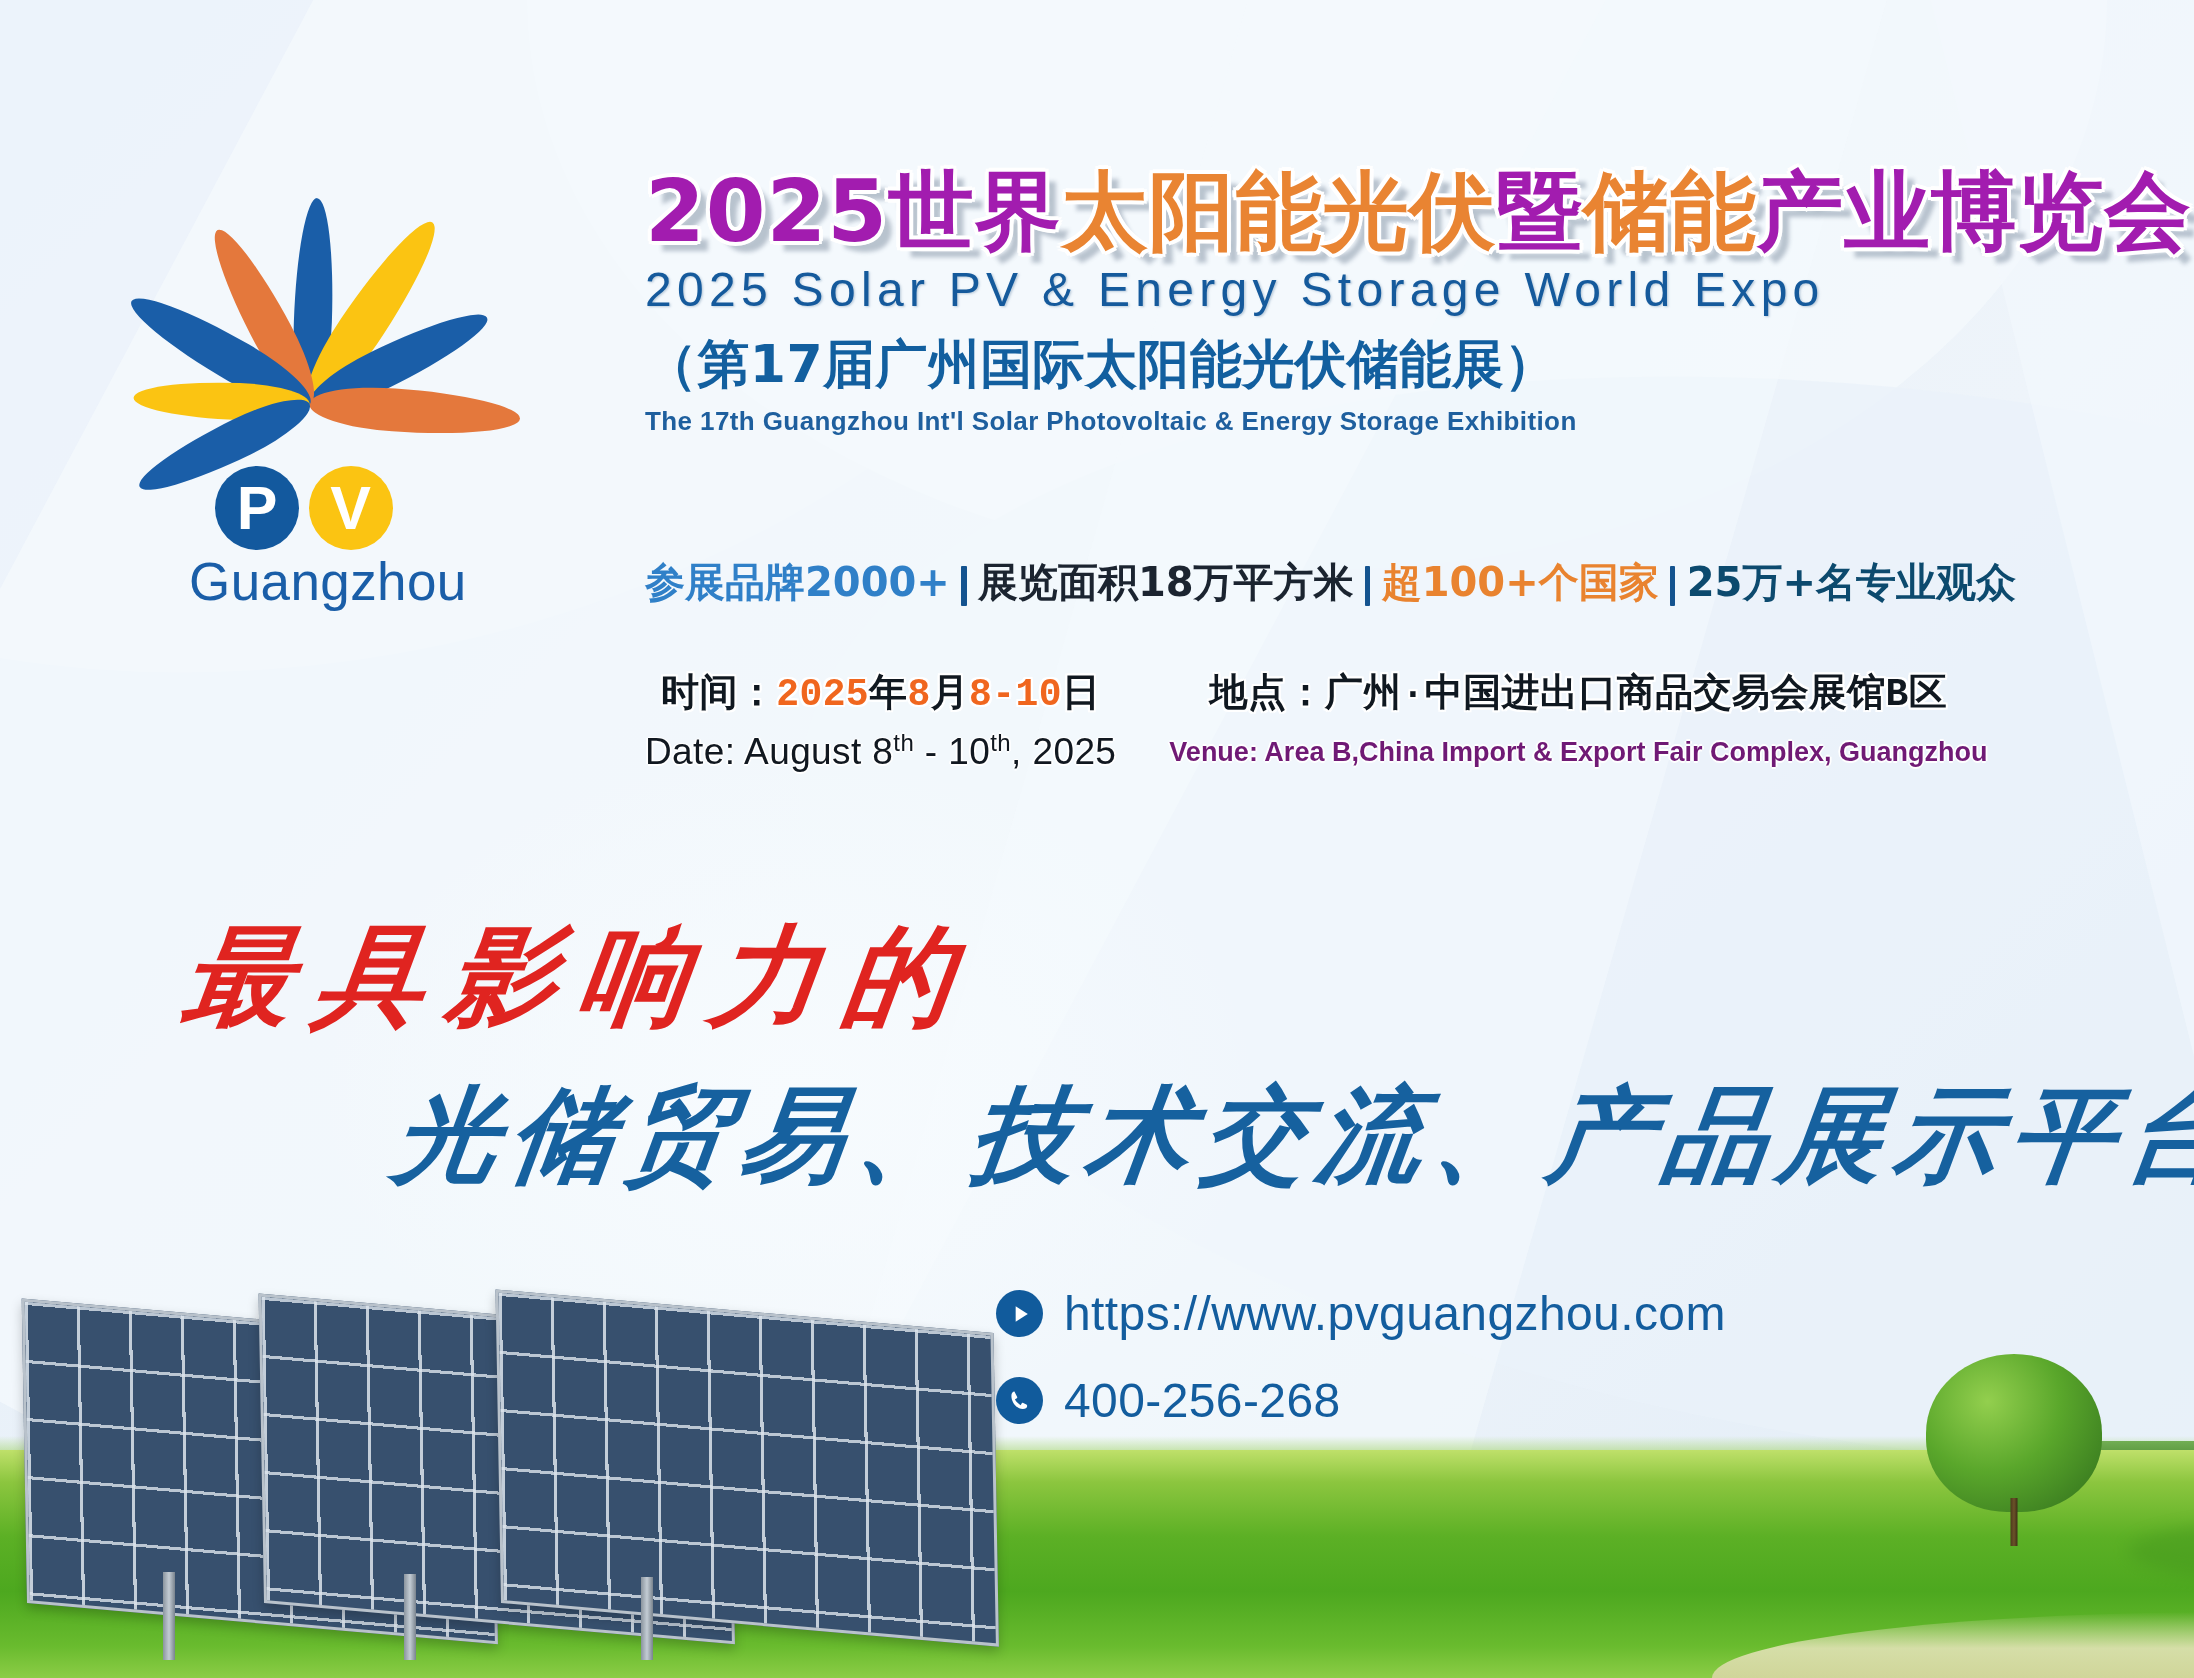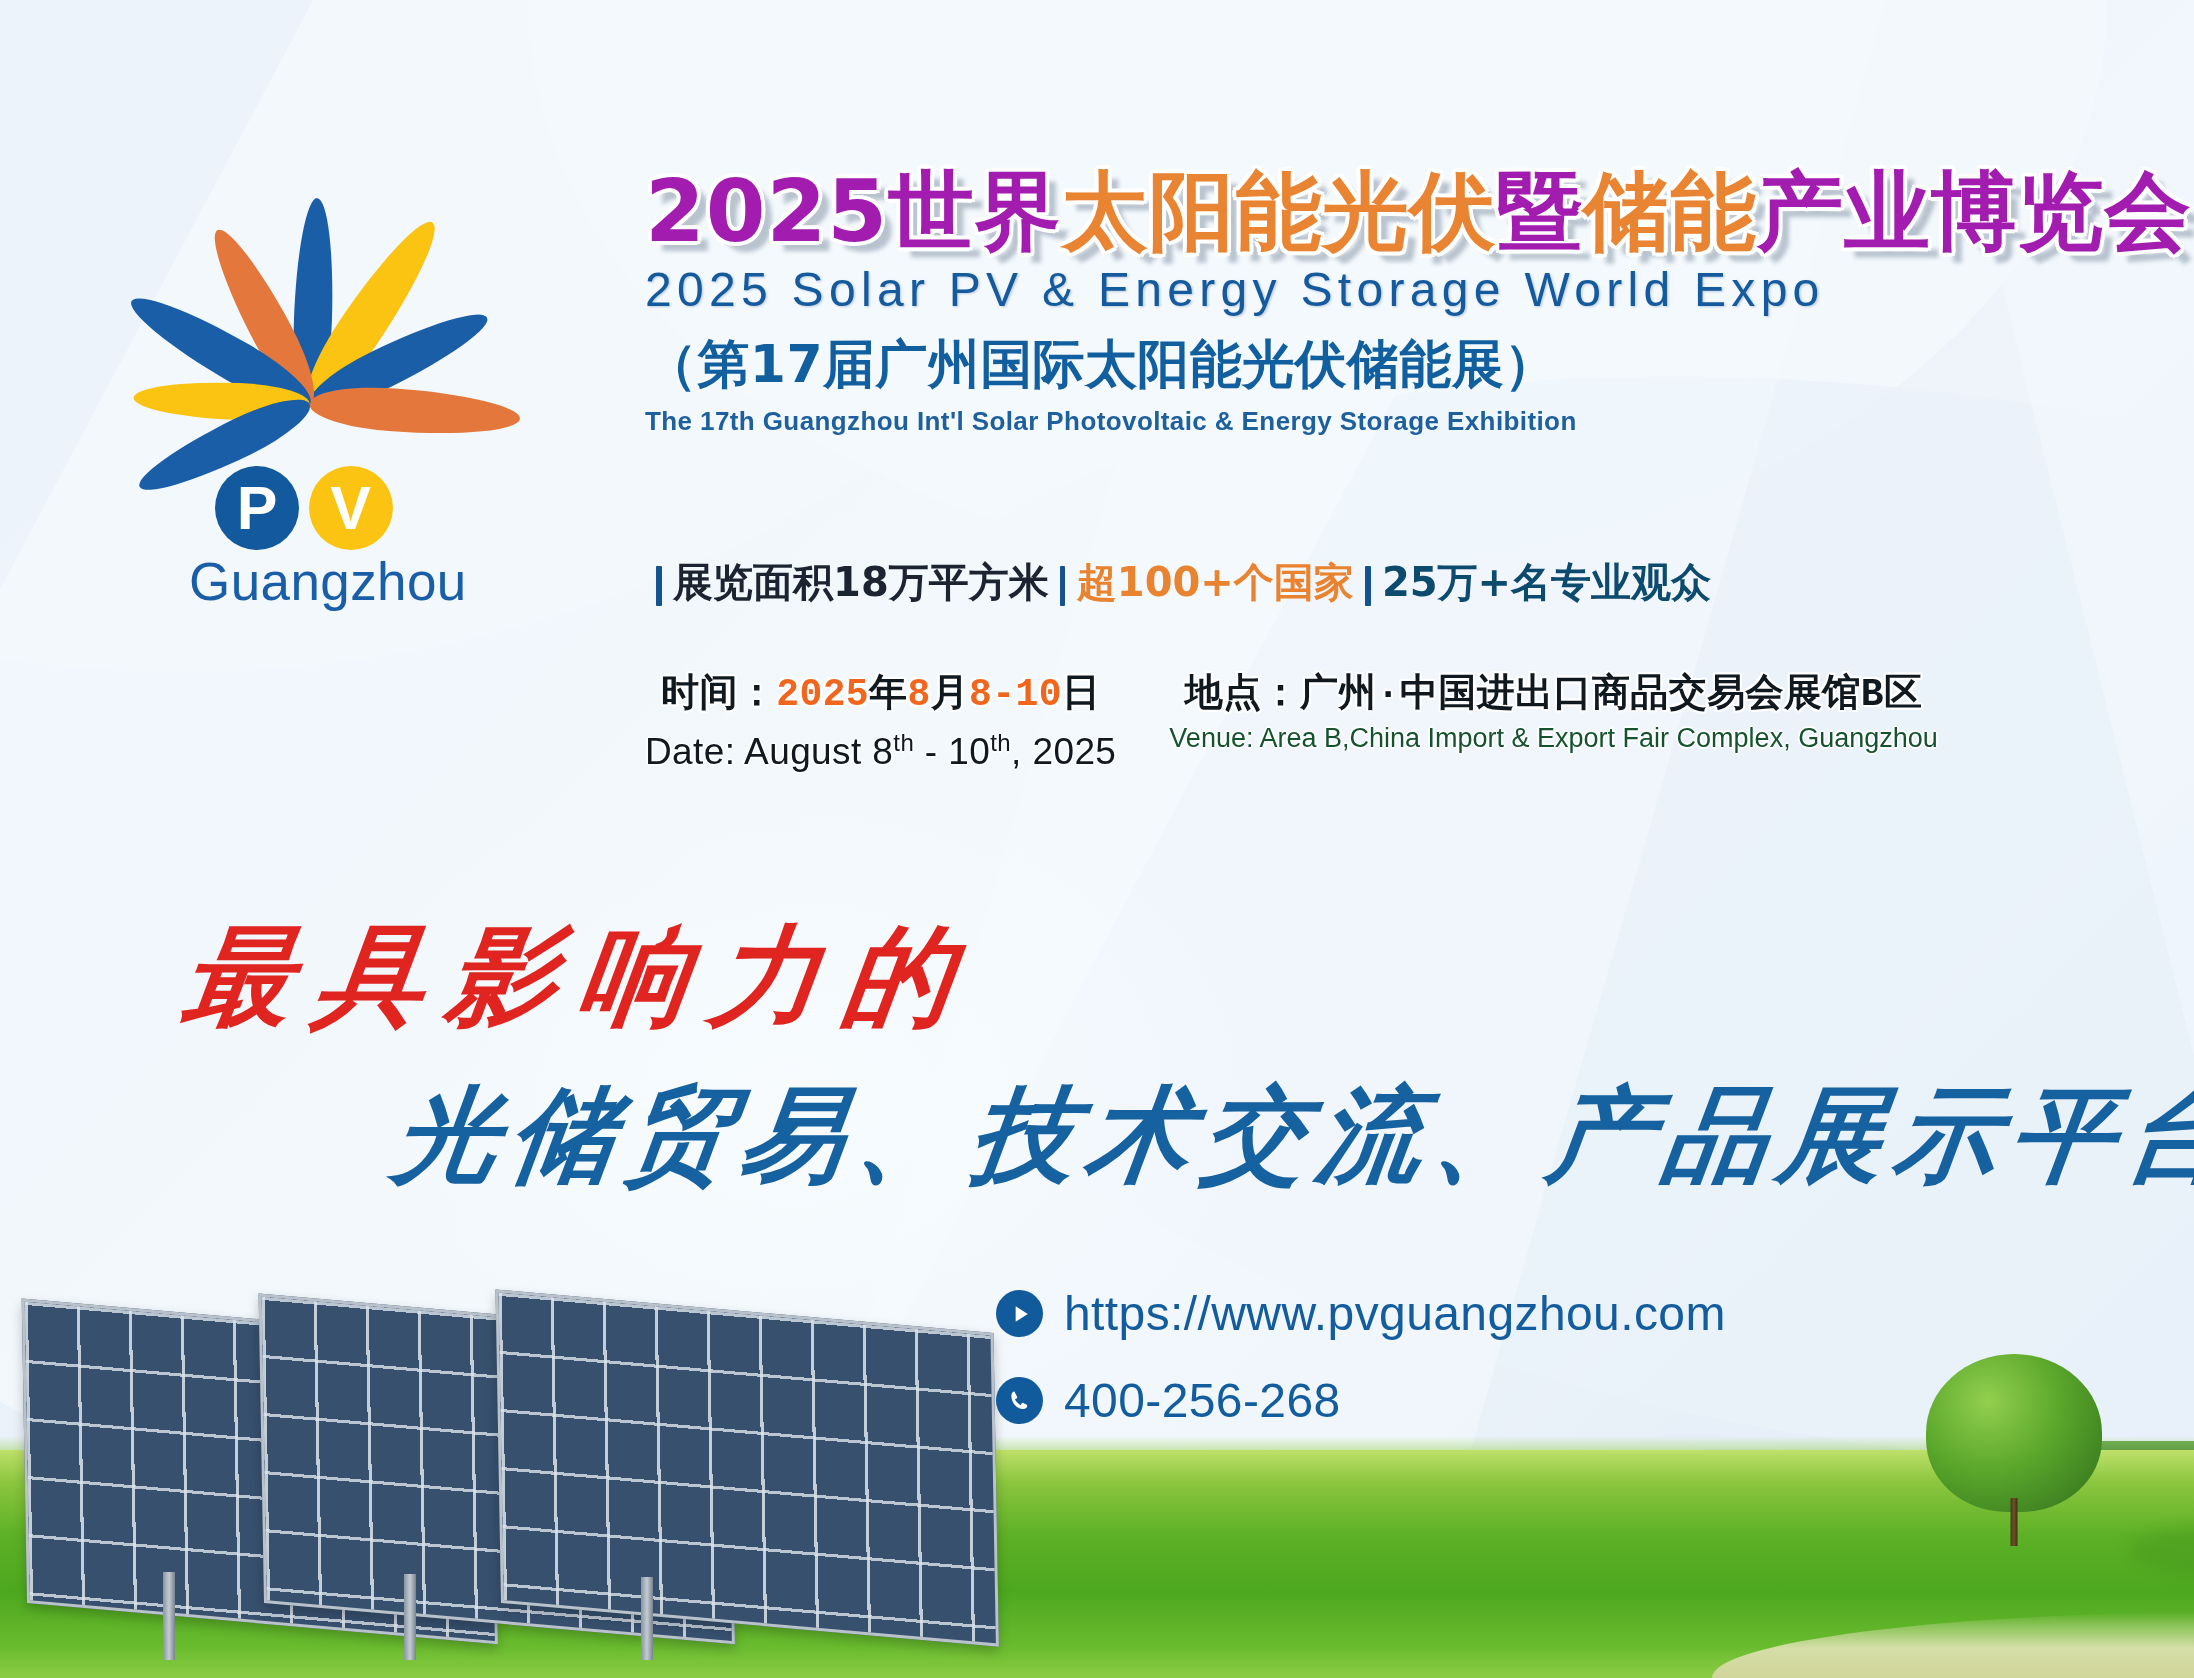--- a/index.html
+++ b/index.html
@@ -105,21 +105,21 @@
   .dv-col{}
   .dv-cn{font-size:38px;font-weight:bold;color:#101820;white-space:nowrap;letter-spacing:0.4px;
     font-family:Liberation Mono, monospace;
     text-shadow:-2.2px 0 0 #fff,2.2px 0 0 #fff,0 -2.2px 0 #fff,0 2.2px 0 #fff,
                 -1.8px -1.8px 0 #fff,1.8px -1.8px 0 #fff,-1.8px 1.8px 0 #fff,1.8px 1.8px 0 #fff;text-align:center;}
   .dv-cn .hot{color:#f0661e;}
   .dv-en{margin-top:11.4px;font-size:37px;color:#111820;white-space:nowrap;letter-spacing:0.4px;
     font-family:"Liberation Sans",sans-serif;
     text-shadow:-1.8px 0 0 #fff,1.8px 0 0 #fff,0 -1.8px 0 #fff,0 1.8px 0 #fff;}
   .dv-en sup{font-size:24px;}
-  .venue-en{margin-top:5px;font-size:27px;font-weight:normal;color:#14532d;white-space:nowrap;
+  .venue-en{margin-top:19px;font-size:27px;font-weight:bold;color:#701a75;white-space:nowrap;
     font-family:"Liberation Sans",sans-serif;
     text-shadow:-1.8px 0 0 #fff,1.8px 0 0 #fff,0 -1.8px 0 #fff,0 1.8px 0 #fff;}
 
   
   .callig{position:absolute;left:184px;top:904px;width:2194px;}
   .cal-red{font-size:109px;color:#e02420;letter-spacing:23px;white-space:nowrap;
     font-family:"DejaVu Serif","Liberation Serif",serif;font-style:italic;font-weight:bold;
     transform:skewX(-7deg);transform-origin:left center;display:inline-block;}
   .cal-blue{margin-top:16px;margin-left:211px;font-size:104px;color:#16619f;letter-spacing:11.4px;
     white-space:nowrap;font-family:"DejaVu Serif","Liberation Serif",serif;font-style:italic;
@@ -194,20 +194,21 @@
   </div>
 
   <div class="head">
     <div class="title-cn" id="title-cn"><span class="t-blue">2025世界</span><span class="t-orange">太阳能光伏</span><span class="t-blue">暨</span><span class="t-orange">储能</span><span class="t-blue">产业博览会</span></div>
     <div class="title-en">2025 Solar PV &amp; Energy Storage World Expo</div>
     <div class="subtitle-cn">（第17届广州国际太阳能光伏储能展）</div>
     <div class="subtitle-en">The 17th Guangzhou Int'l Solar Photovoltaic &amp; Energy Storage Exhibition</div>
   </div>
 
   <div class="stats" id="stats-row">
+      <span class="stat" style="color: rgb(48, 128, 200);">参展品牌2000+</span>
       <span class="sep"></span>
       <span class="stat" style="color: rgb(27, 36, 48);">展览面积18万平方米</span>
       <span class="sep"></span>
       <span class="stat" style="color: rgb(233, 131, 47);">超100+个国家</span>
       <span class="sep"></span>
       <span class="stat" style="color: #0c4a6e;">25万+名专业观众</span>
     </div>
 
   <div class="dv">
     <div class="dv-col">

